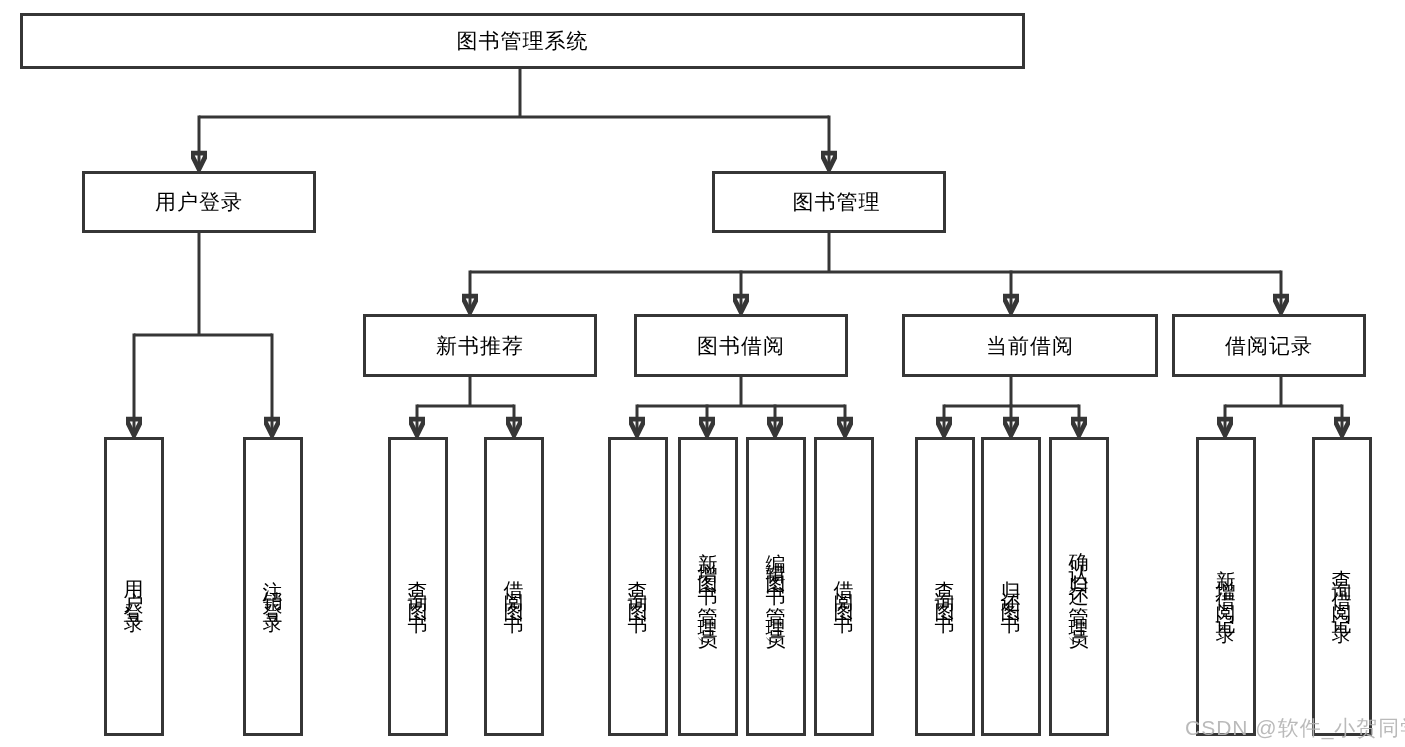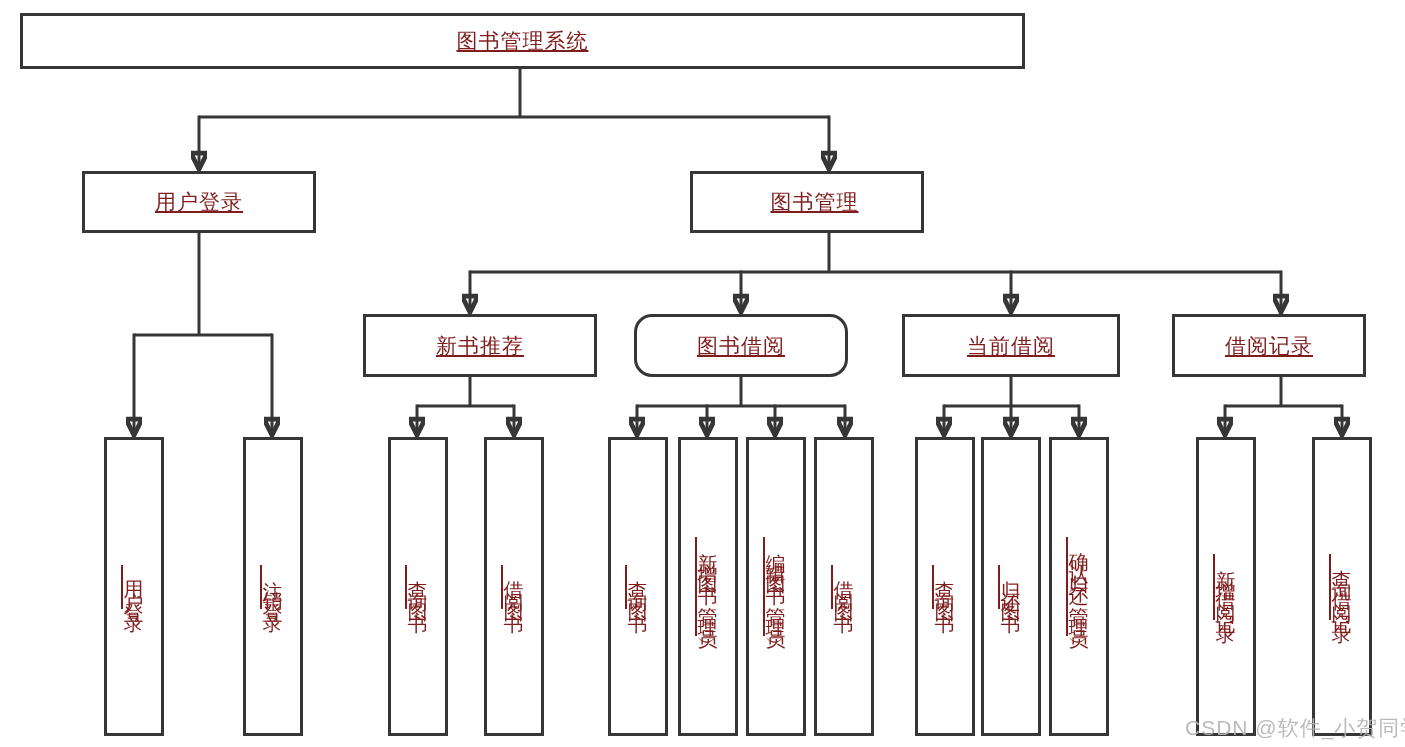--- a/index.html
+++ b/index.html
@@ -22,47 +22,46 @@
     fill: none;
   }
   .node {
     position: absolute;
     box-sizing: border-box;
     background: #ffffff;
     border: 3px solid #363636;
     display: flex;
     align-items: center;
     justify-content: center;
-    color: #7f1d1d;
+    color: #000000;
     font-size: 21px;
     letter-spacing: 1px;
     white-space: nowrap;
-    text-decoration: underline;
   }
   .node.root   { left: 20px;  top: 13px;  width: 1005px; height: 56px; }
   .node.lvl2   { top: 171px; height: 62px; width: 234px; }
   .node.lvl3   { top: 314px; height: 63px; }
   .node.leaf {
     top: 437px;
     width: 60px;
     height: 299px;
     writing-mode: vertical-rl;
     text-orientation: mixed;
     font-size: 20px;
     letter-spacing: 11px;
     line-height: 1;
     white-space: normal;
   }
   
   .pos-user-login      { left: 82px; }
-  .pos-book-management { left: 690px; padding-left: 15px; }
+  .pos-book-management { left: 712px; padding-left: 15px; }
   
   .pos-new-book   { left: 363px; width: 234px; }
-  .pos-borrow     { left: 634px; width: 214px; border-radius: 18px; }
-  .pos-current    { left: 902px; width: 218px; }
+  .pos-borrow     { left: 634px; width: 214px; }
+  .pos-current    { left: 902px; width: 256px; }
   .pos-record     { left: 1172px; width: 194px; }
   
   .pos-l-login    { left: 104px; }
   .pos-l-logout   { left: 243px; }
   .pos-l-nb1      { left: 388px; }
   .pos-l-nb2      { left: 484px; }
   .pos-l-br1      { left: 608px; }
   .pos-l-br2      { left: 678px; }
   .pos-l-br3      { left: 746px; }
   .pos-l-br4      { left: 814px; }

